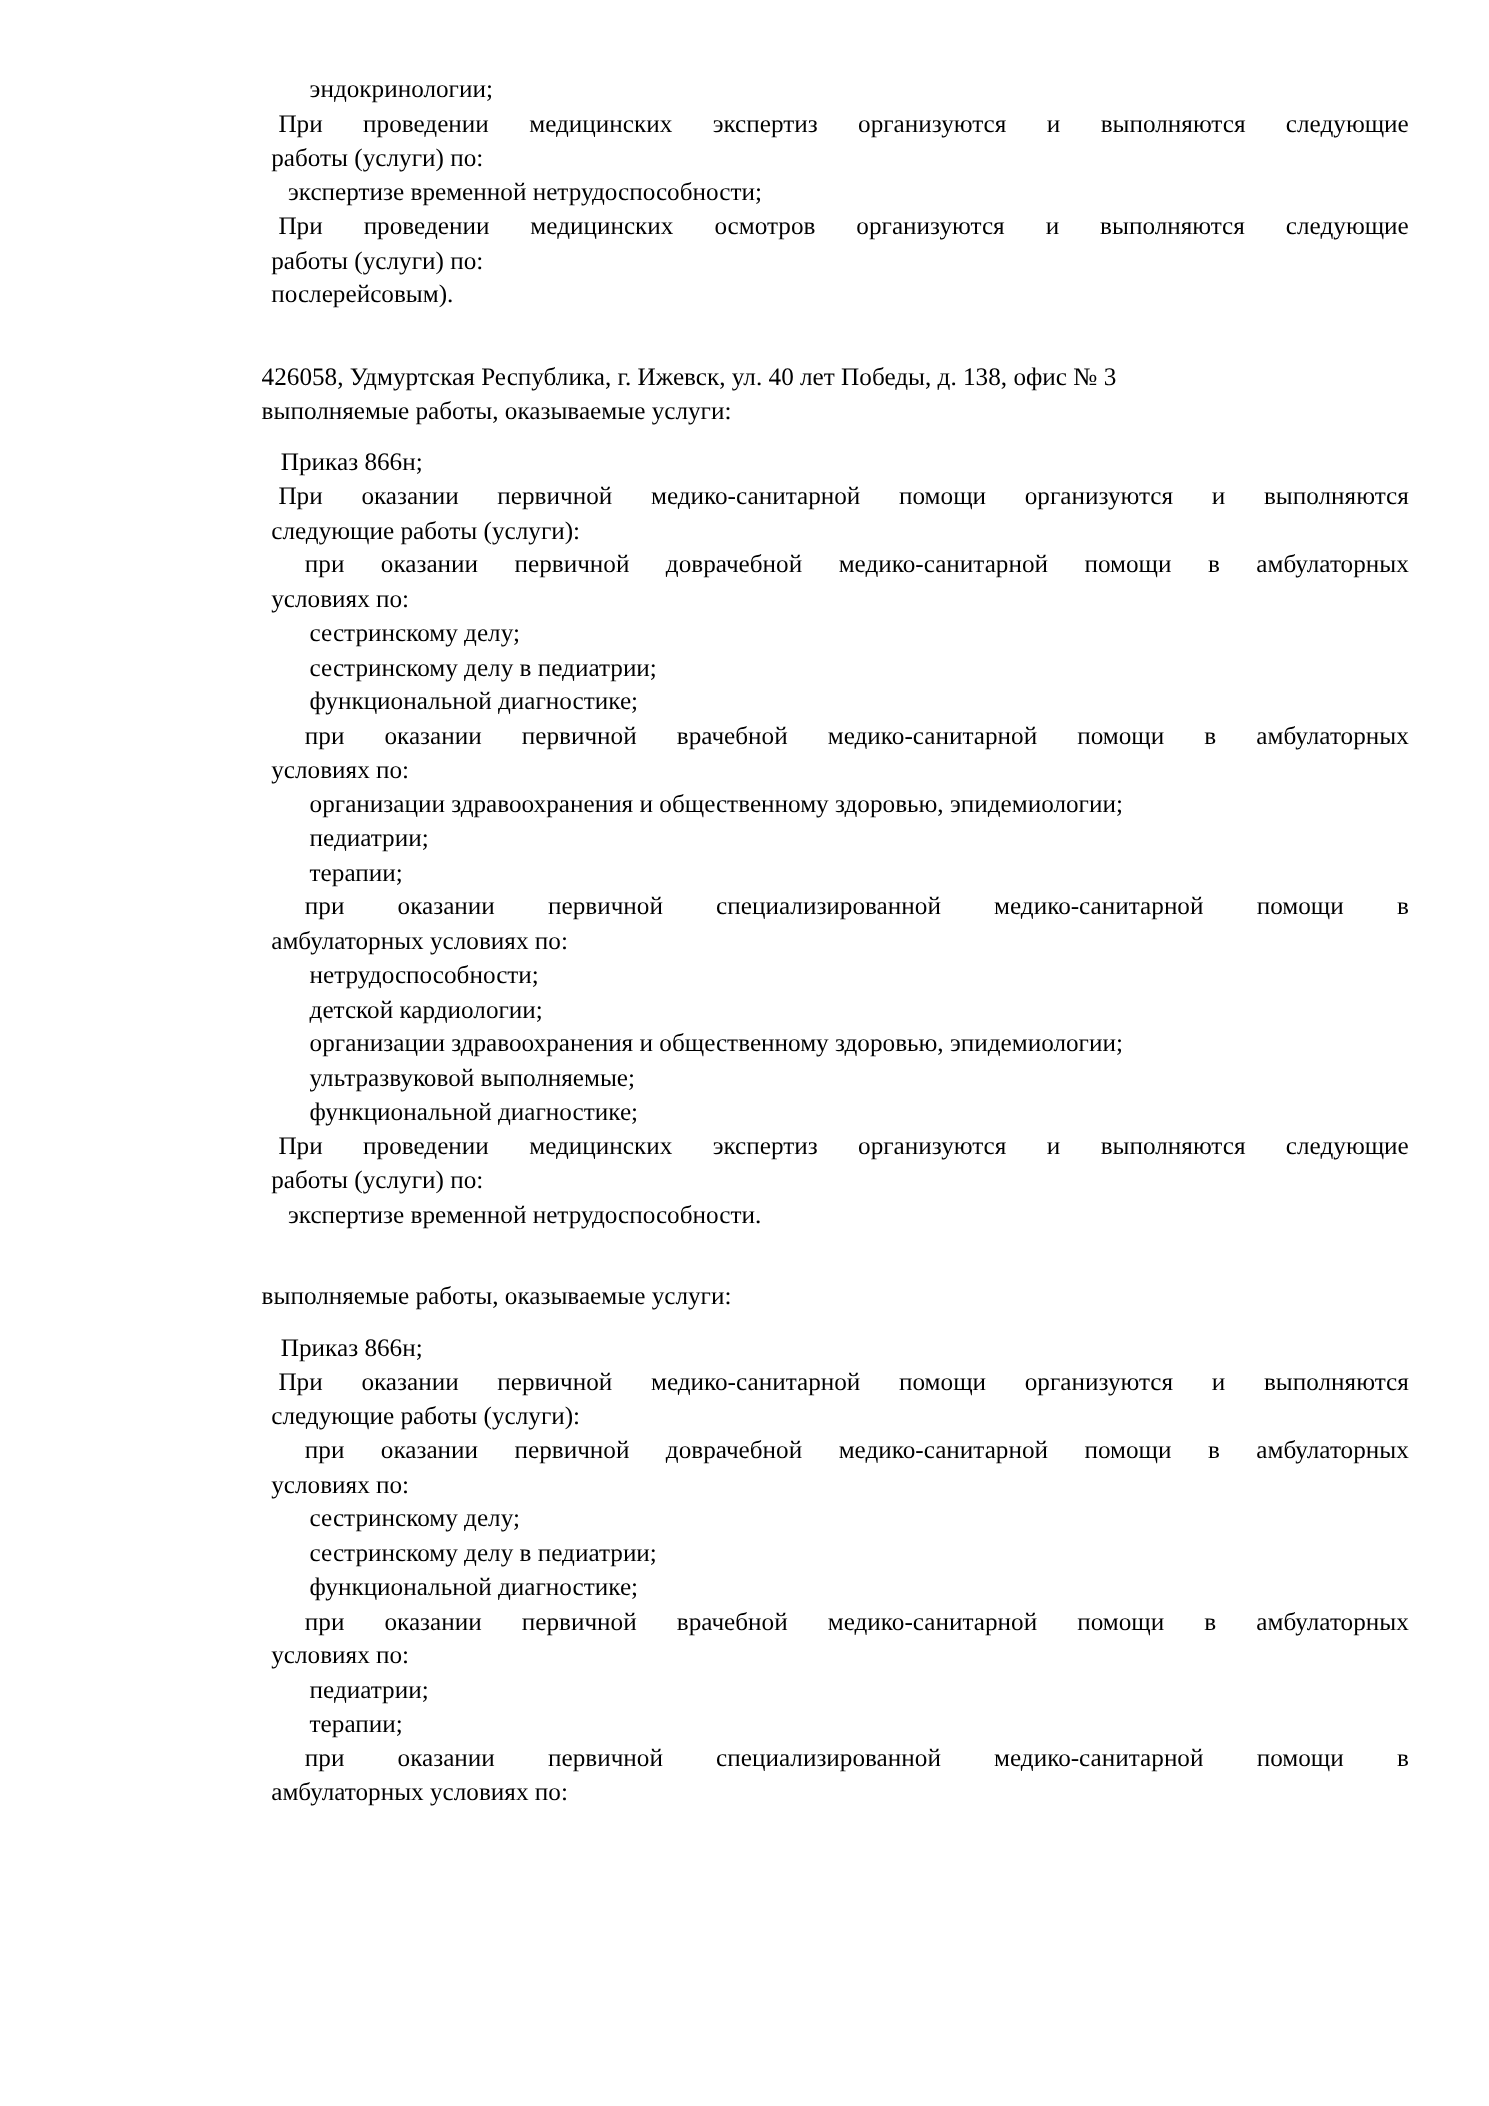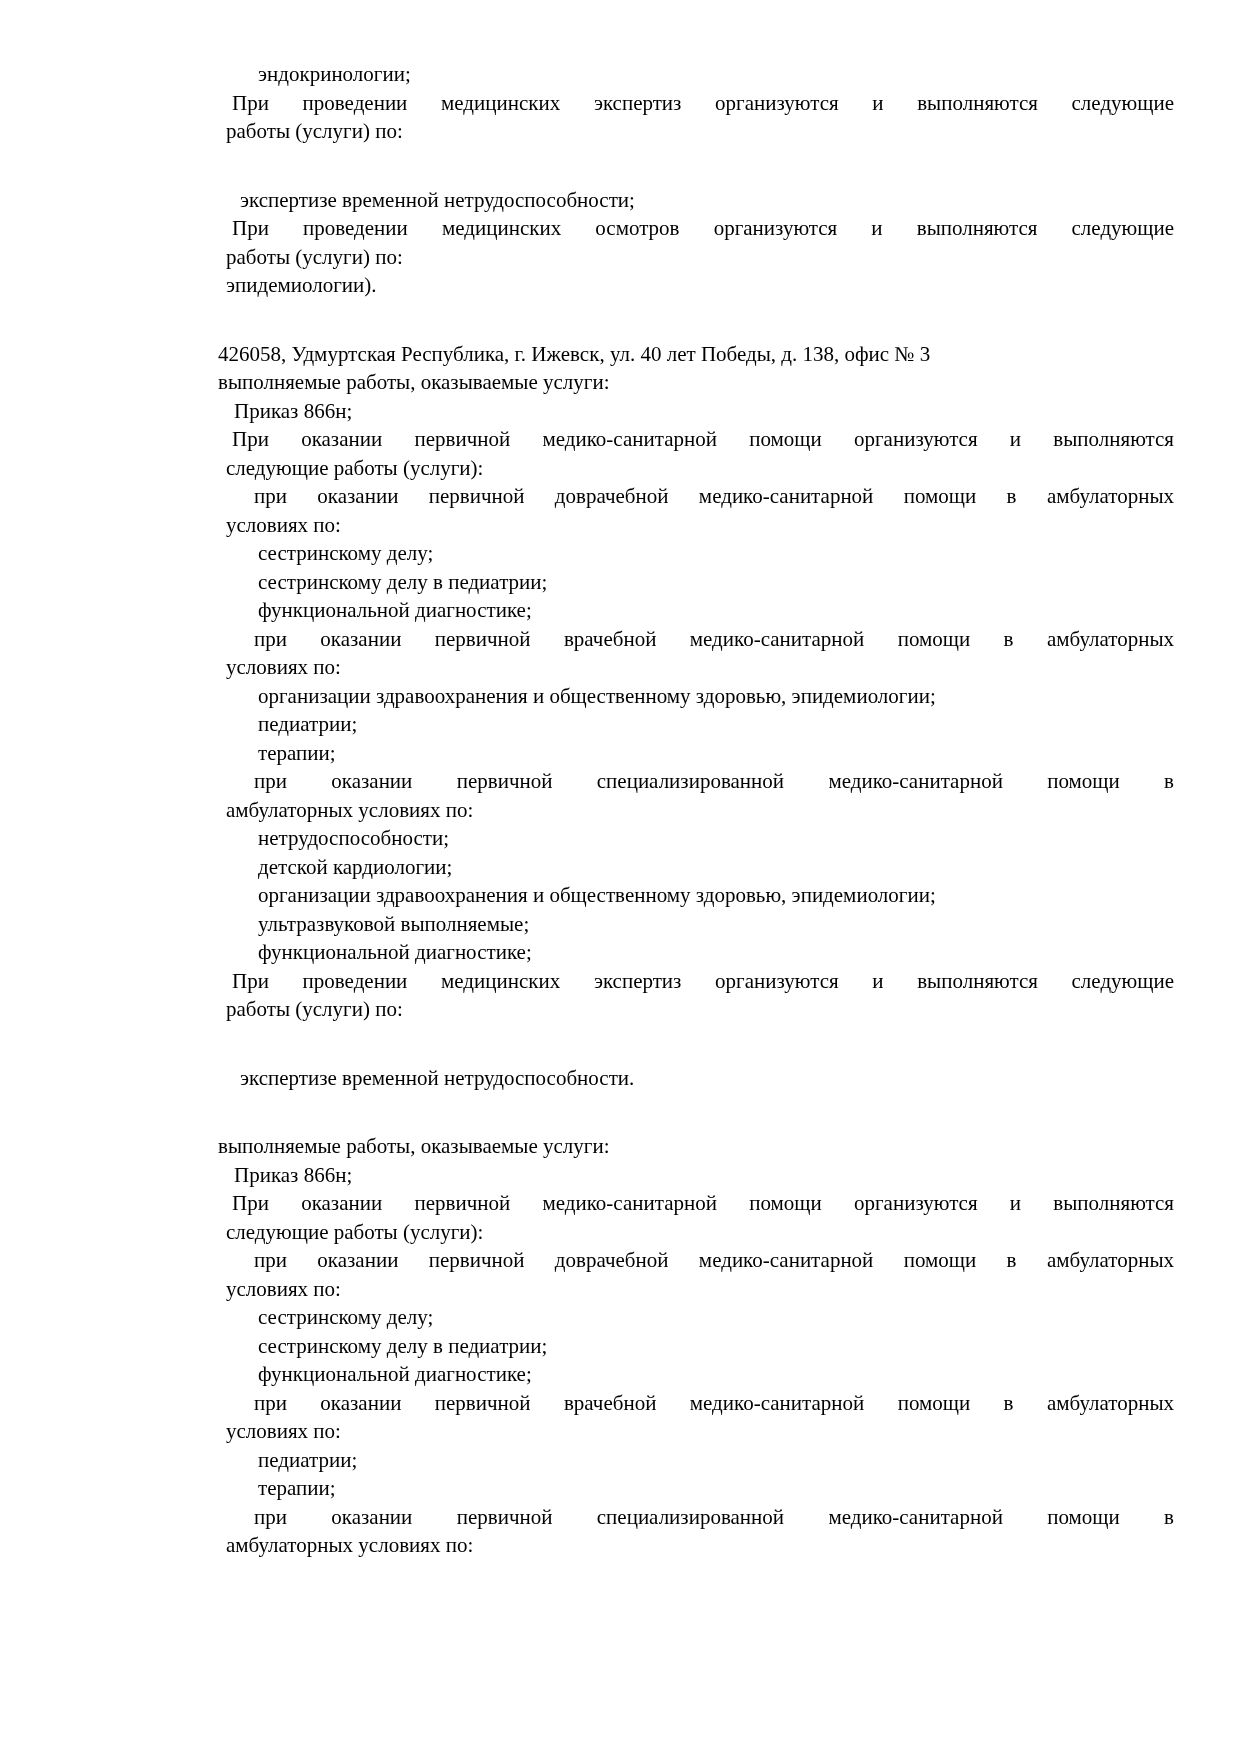--- a/index.html
+++ b/index.html
@@ -21,41 +21,41 @@
     width: 956px;
     font-size: 21px;
     line-height: 28.5px;
   }
   .doc-section + .doc-section { margin-top: 40px; }
   .line { min-height: 28.5px; text-align: left; }
   
   .line.j { text-align: justify; text-align-last: justify; }
   
   .addr   { padding-left: 0; }
-  .prikaz { padding-left: 16px; }
+  .prikaz { padding-left: 16px; margin-top: 14px; }
   .para   { padding-left: 14px; }
   .cont   { padding-left: 8px; }
   .item   { padding-left: 40px; }
-  .item2  { padding-left: 22px; margin-top: 40px; }
+  .item2  { padding-left: 22px; }
   .sub    { padding-left: 36px; }
   .medosm { padding-left: 78px; }
 </style>
 </head>
 <body>
 
 <div class="page">
   <div class="content" id="content">
       <section class="doc-section">
         <div class="line item">эндокринологии;</div>
         <div class="line para j">При проведении медицинских экспертиз организуются и выполняются следующие</div>
         <div class="line cont">работы (услуги) по:</div>
         <div class="line item2">экспертизе временной нетрудоспособности;</div>
         <div class="line para j">При проведении медицинских осмотров организуются и выполняются следующие</div>
         <div class="line cont">работы (услуги) по:</div>
-        <div class="line cont">эпидемиологии).</div>
+        <div class="line cont">послерейсовым).</div>
       </section>
       <section class="doc-section">
         <div class="line addr">426058, Удмуртская Республика, г. Ижевск, ул. 40 лет Победы, д. 138, офис № 3</div>
         <div class="line addr">выполняемые работы, оказываемые услуги:</div>
         <div class="line prikaz">Приказ 866н;</div>
         <div class="line para j">При оказании первичной медико-санитарной помощи организуются и выполняются</div>
         <div class="line cont">следующие работы (услуги):</div>
         <div class="line sub j">при оказании первичной доврачебной медико-санитарной помощи в амбулаторных</div>
         <div class="line cont">условиях по:</div>
         <div class="line item">сестринскому делу;</div>

